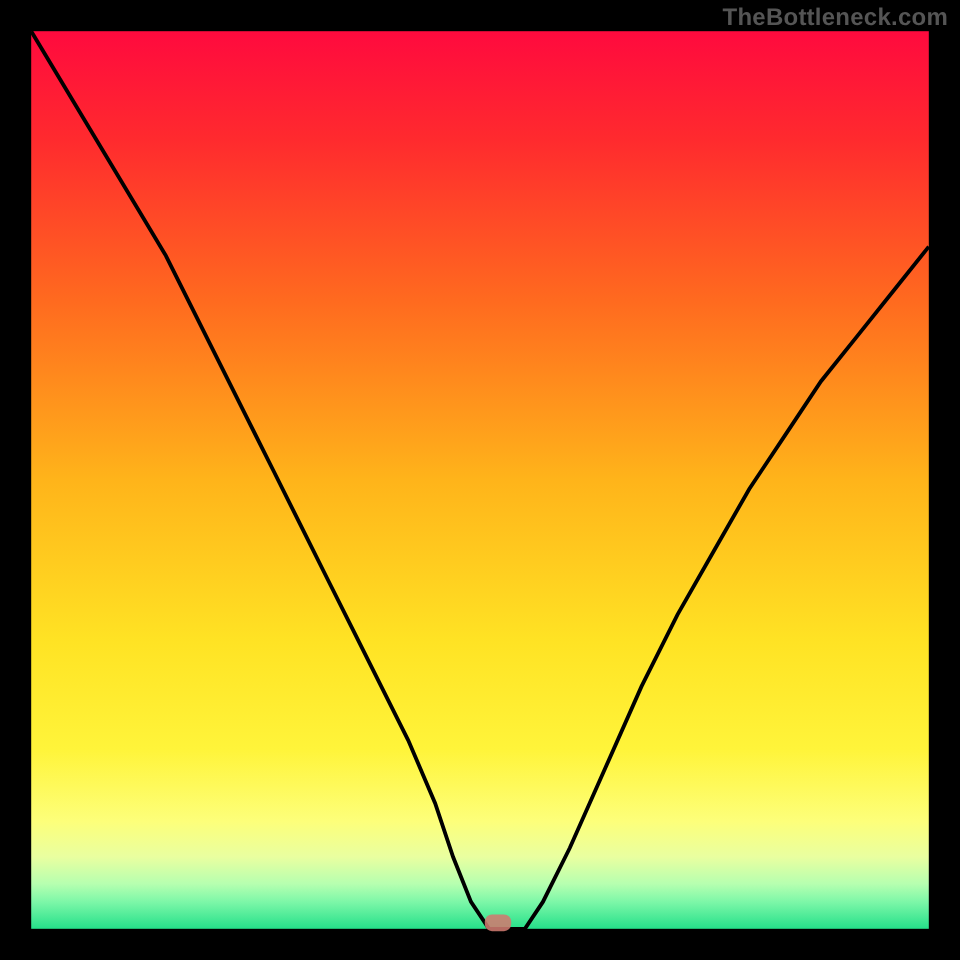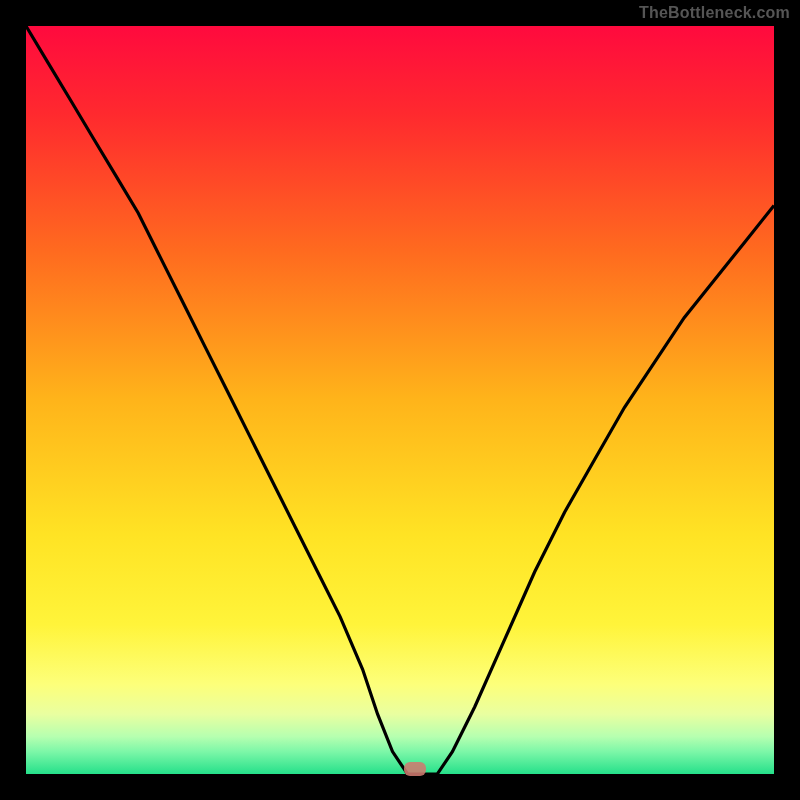--- a/index.html
+++ b/index.html
@@ -25,21 +25,21 @@
     top: 26px;
     width: 748px;
     height: 748px;
     
   }
   .watermark {
     position: absolute;
     top: 4px;
     right: 10px;
     color: #555;
-    font-size: 16px;
+    font-size: 20px;
     font-weight: 600;
     letter-spacing: 0.2px;
     user-select: none;
   }
   svg.overlay {
     position: absolute;
     left: 26px;
     top: 26px;
     width: 748px;
     height: 748px;

